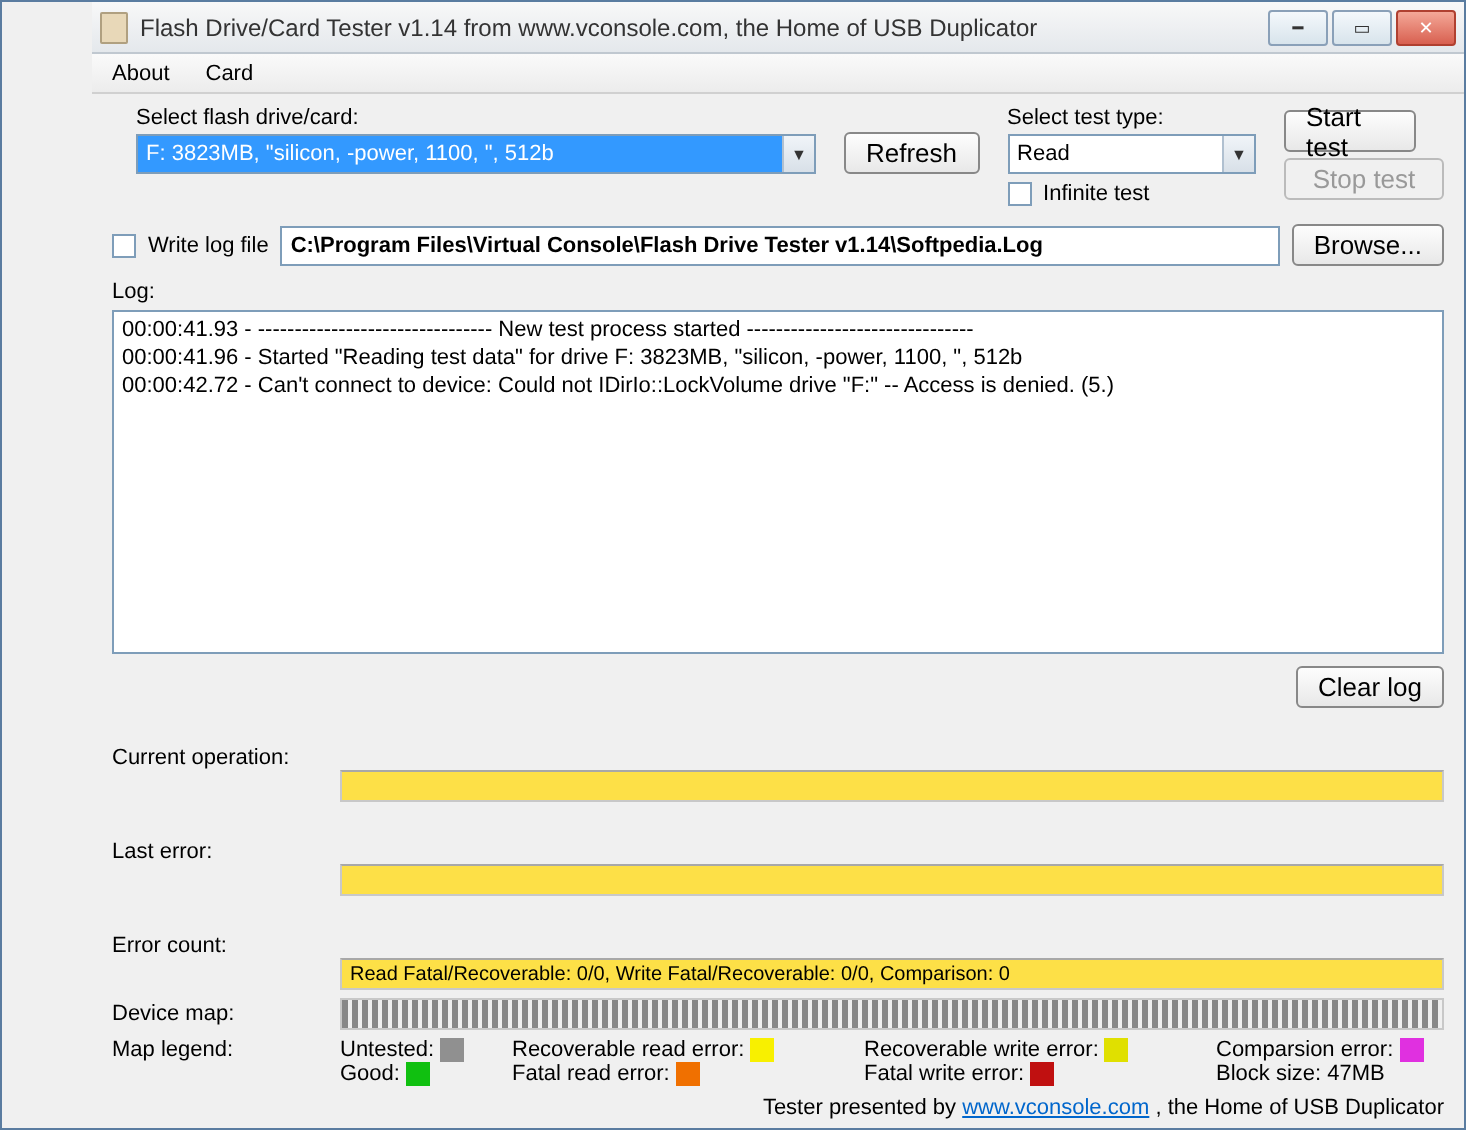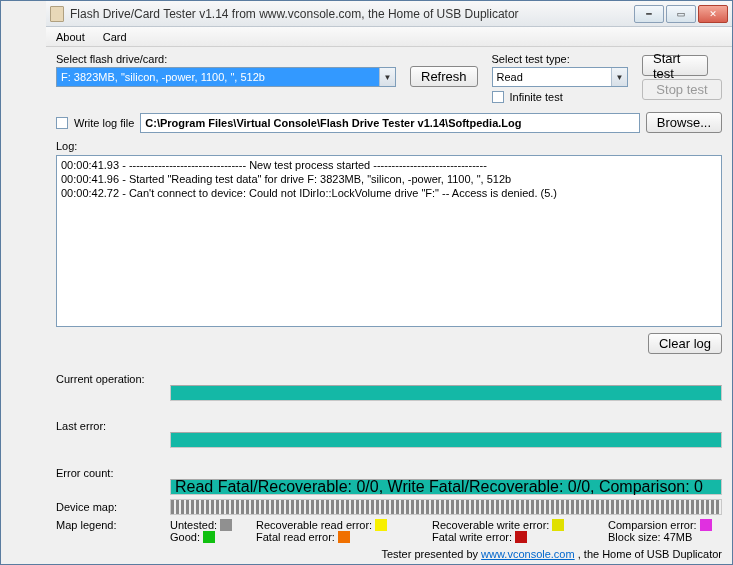--- a/index.html
+++ b/index.html
@@ -22,21 +22,21 @@
 .dropdown .sel { flex: 1; background: #3399ff; color: #fff; padding: 1px 4px; height: 100%; display: flex; align-items: center; }
 .dropdown .sel.plain { background: #fff; color: #000; }
 .dd-arrow { width: 16px; height: 18px; background: linear-gradient(#f0f4f8,#d8e0e8); border-left: 1px solid #b0c0d0; display: flex; align-items: center; justify-content: center; font-size: 8px; color: #333; }
 .btn { height: 21px; padding: 0 10px; background: linear-gradient(#fdfdfd,#e8e8e8); border: 1px solid #888; border-radius: 3px; font-size: 13px; cursor: pointer; display: flex; align-items: center; }
 .btn.disabled { color: #999; border-color: #bbb; background: #f0f0f0; cursor: default; }
 .cbx { width: 12px; height: 12px; border: 1px solid #7e9db9; background: #fff; }
 .textbox { height: 20px; border: 1px solid #7e9db9; background: #fff; padding: 1px 4px; display: flex; align-items: center; font-size: 11px; font-weight: bold; }
 .logbox { border: 1px solid #7e9db9; background: #fff; padding: 2px 4px; font-size: 11px; line-height: 14px; flex: 1; white-space: pre-wrap; font-family: inherit; overflow: hidden; }
 .status-row { display: flex; align-items: center; gap: 4px; min-height: 18px; }
 .status-lbl { width: 110px; }
-.status-val { flex: 1; border: 1px solid #c8c8c8; border-top-color: #a8a8a8; background: #14b8a6; height: 16px; padding: 0 4px; display: flex; align-items: center; font-size: 16px; margin-top: 28px; }
+.status-val { flex: 1; border: 1px solid #c8c8c8; border-top-color: #a8a8a8; background: #fde047; height: 16px; padding: 0 4px; display: flex; align-items: center; font-size: 10px; margin-top: 28px; }
 .devmap { flex: 1; height: 16px; border: 1px solid #c8c8c8; background: repeating-linear-gradient(90deg, #888 0 3px, #f0f0f0 3px 5px); }
 .legend-row { display: flex; align-items: center; gap: 6px; font-size: 11px; }
 .legend-item { display: flex; align-items: center; gap: 3px; }
 .sw { width: 12px; height: 12px; }
 .footer-link { color: #0066cc; text-decoration: underline; cursor: pointer; }
 .footer { text-align: right; font-size: 11px; padding-top: 2px; }
 </style>
 </head>
 <body>
 
@@ -51,21 +51,21 @@
     </div>
   </div>
 
   <div class="menubar">
     <span>About</span>
     <span>Card</span>
   </div>
 
   <div class="content">
     <div class="row top" style="gap:14px;">
-      <div class="col" style="flex:0 0 340px;">
+      <div class="col" style="flex:0 0 340px;margin-left:12px;">
         <div class="lbl">Select flash drive/card:</div>
         <div class="row">
           <div class="dropdown" style="flex:1">
             <div class="sel">F: 3823MB, "silicon, -power, 1100, ", 512b</div>
             <div class="dd-arrow">▼</div>
           </div>
         </div>
       </div>
       <div class="col" style="padding-top:13px;">
         <div class="btn">Refresh</div>

